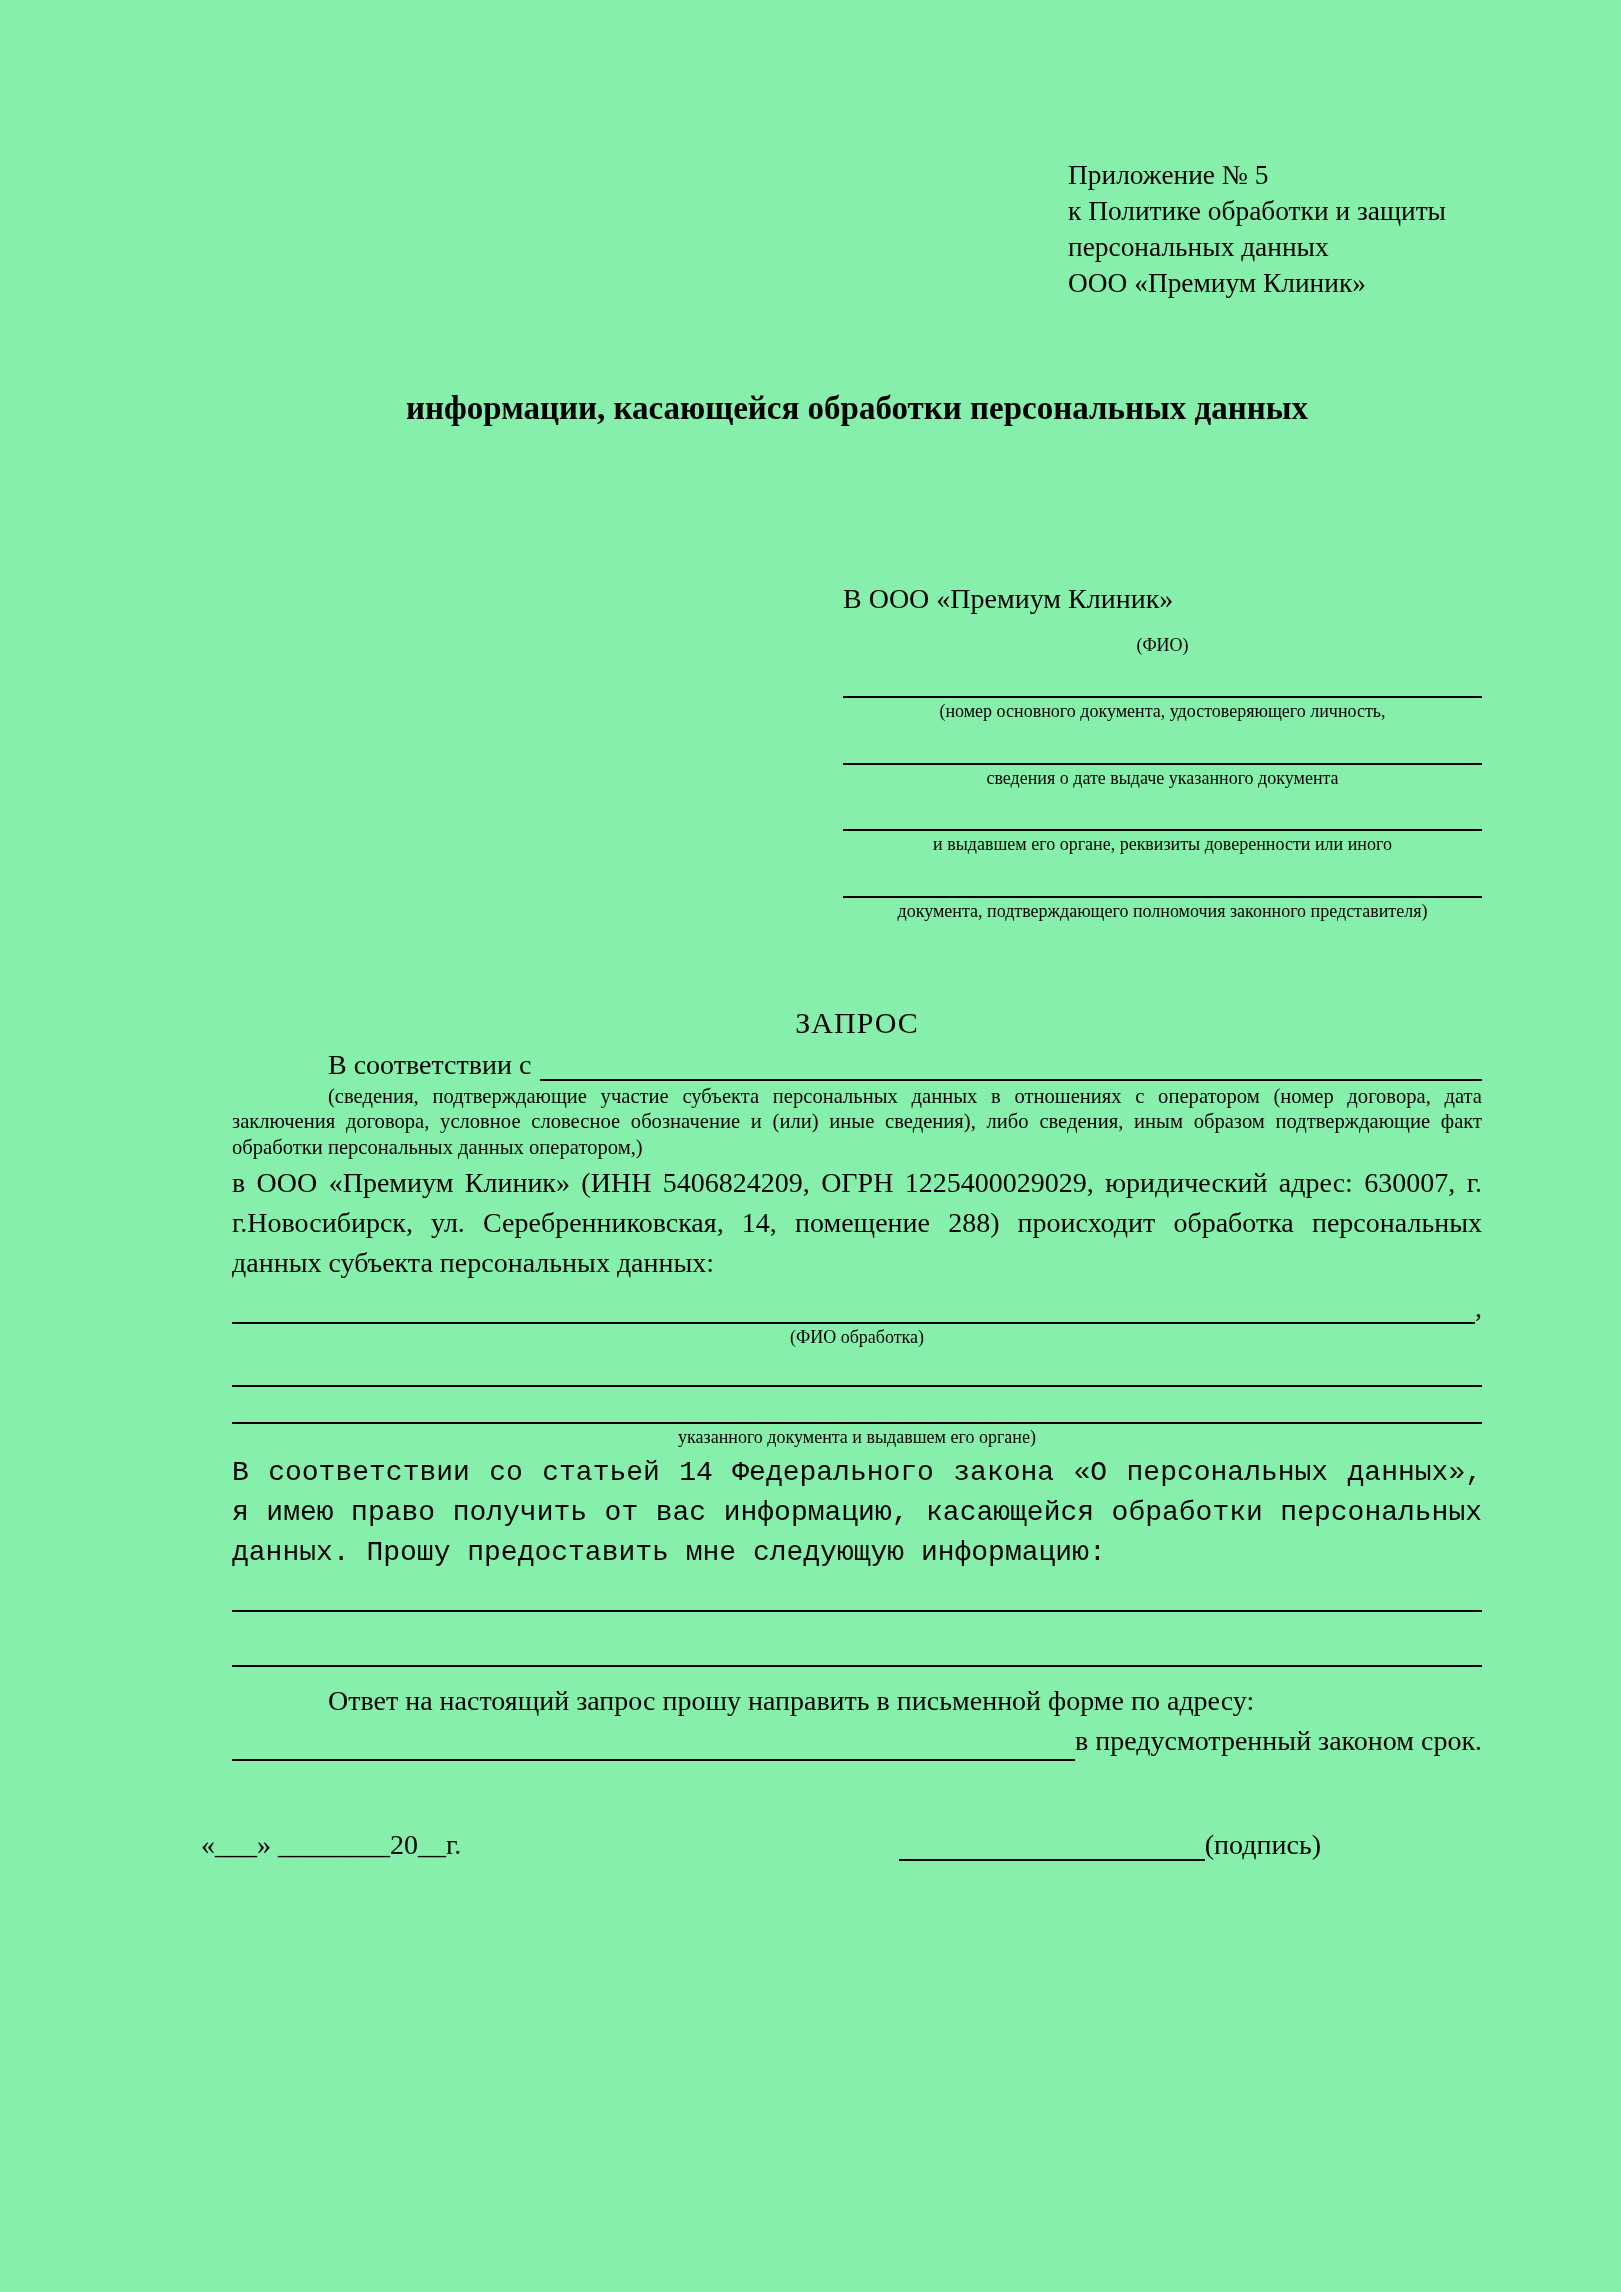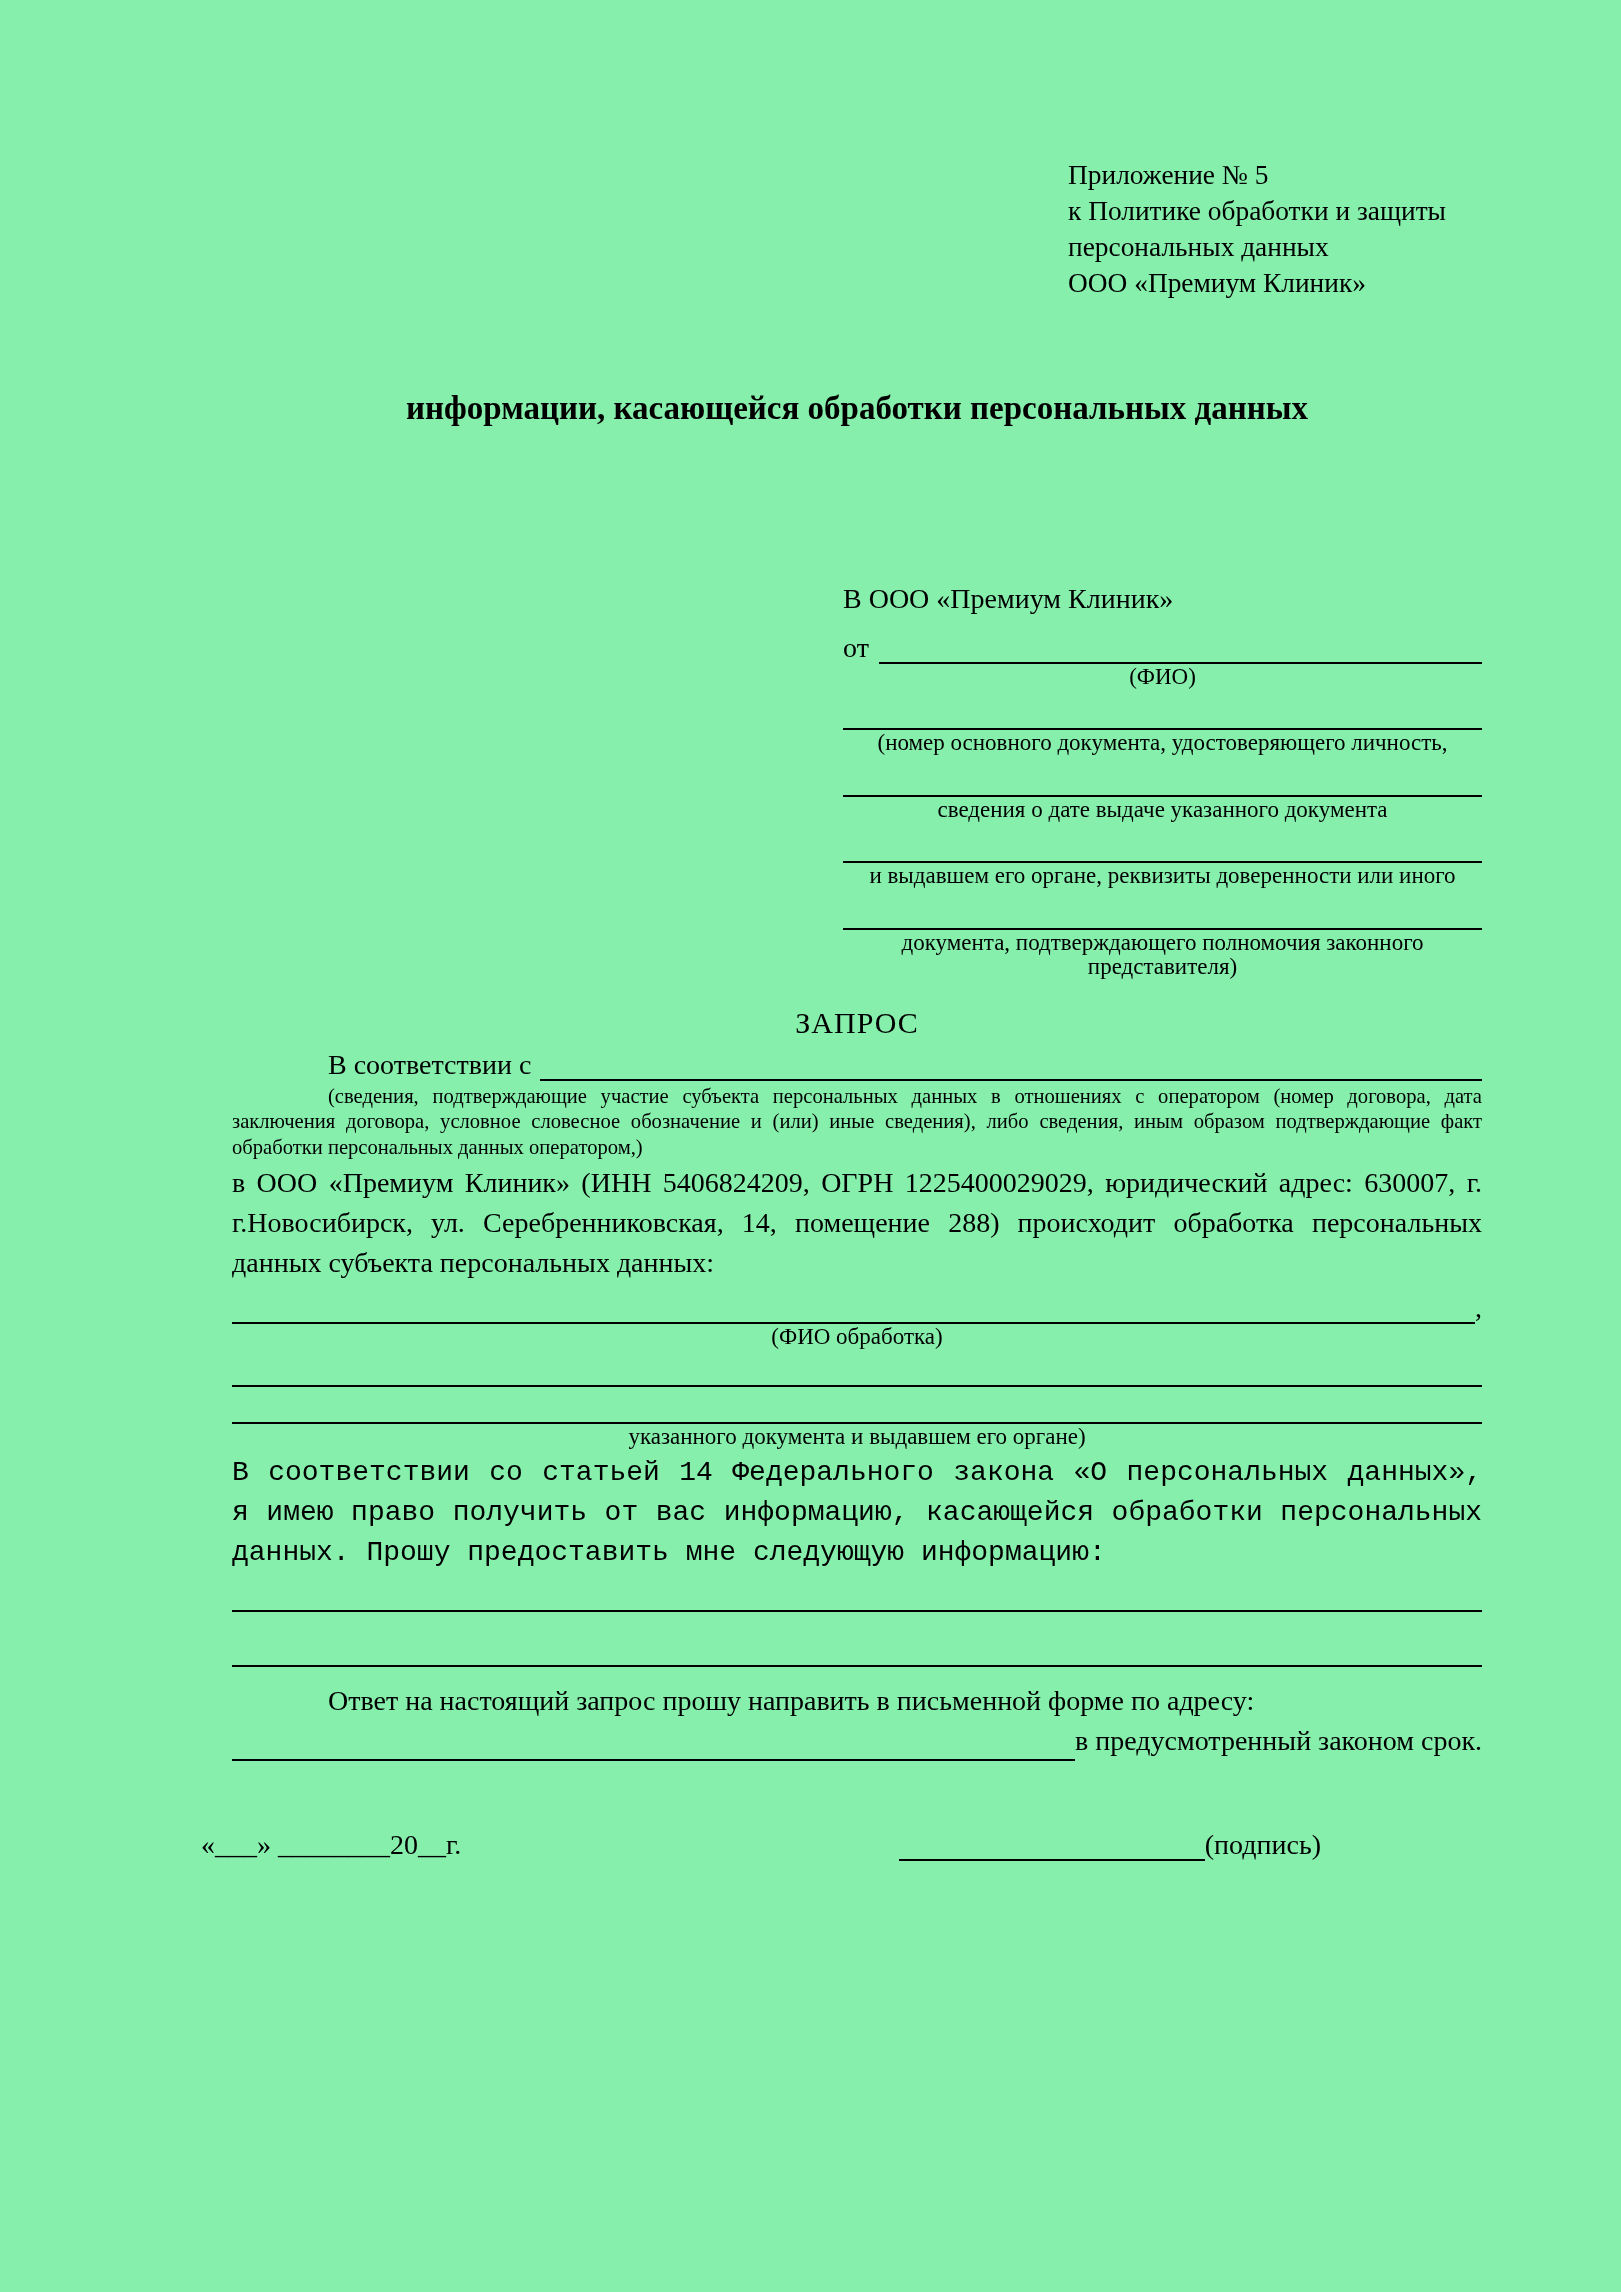--- a/index.html
+++ b/index.html
@@ -24,21 +24,21 @@
     text-align:center; font-weight:bold;
     font-size:33px; line-height:47px;
   }
 
   
   .addr { position:absolute; left:843px; top:583px; width:639px; font-size:28px; }
   .addr-to { margin-bottom:16.7px; }
   .row { display:flex; align-items:flex-end; }
   .row .lbl { padding-right:9.8px; white-space:nowrap; }
   .blank { flex:1; border-bottom:2.9px solid #000; }
-  .fcap { font-size:23px; line-height:24.5px; text-align:center; padding-top:1px; }
+  .fcap { font-size:18px; line-height:24.5px; text-align:center; padding-top:1px; }
   .fline { border-bottom:2.9px solid #000; height:41px; }
 
   
   .zapros {
     position:absolute; left:232px; top:1006px; width:1250px;
     font-size:30px; text-align:center; letter-spacing:1px;
   }
   .main { position:absolute; left:232px; top:1049px; width:1250px; font-size:28px; }
   .intro { display:flex; align-items:flex-end;gap:9px; }
   .intro .lbl { margin-left:96px; }
@@ -77,24 +77,20 @@
     <div>персональных данных</div>
     <div>ООО «Премиум Клиник»</div>
   </div>
 
   <div class="doc-title">
     <div>информации, касающейся обработки персональных данных</div>
   </div>
 
   <div class="addr">
     <div class="addr-to">В ООО «Премиум Клиник»</div>
-    <div class="row">
-      <span class="lbl">от</span>
-      <span class="blank"></span>
-    </div>
     <div class="fcap">(ФИО)</div>
 
     <div class="fline"></div>
     <div class="fcap">(номер основного документа, удостоверяющего личность,</div>
 
     <div class="fline"></div>
     <div class="fcap">сведения о дате выдаче указанного документа</div>
 
     <div class="fline"></div>
     <div class="fcap">и выдавшем его органе, реквизиты доверенности или иного</div>

